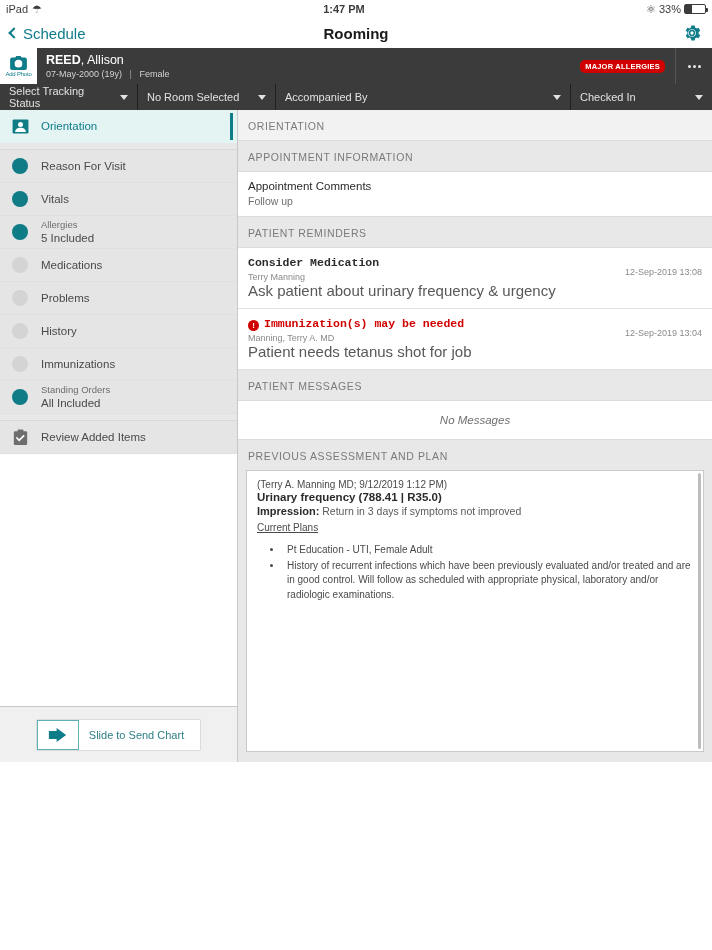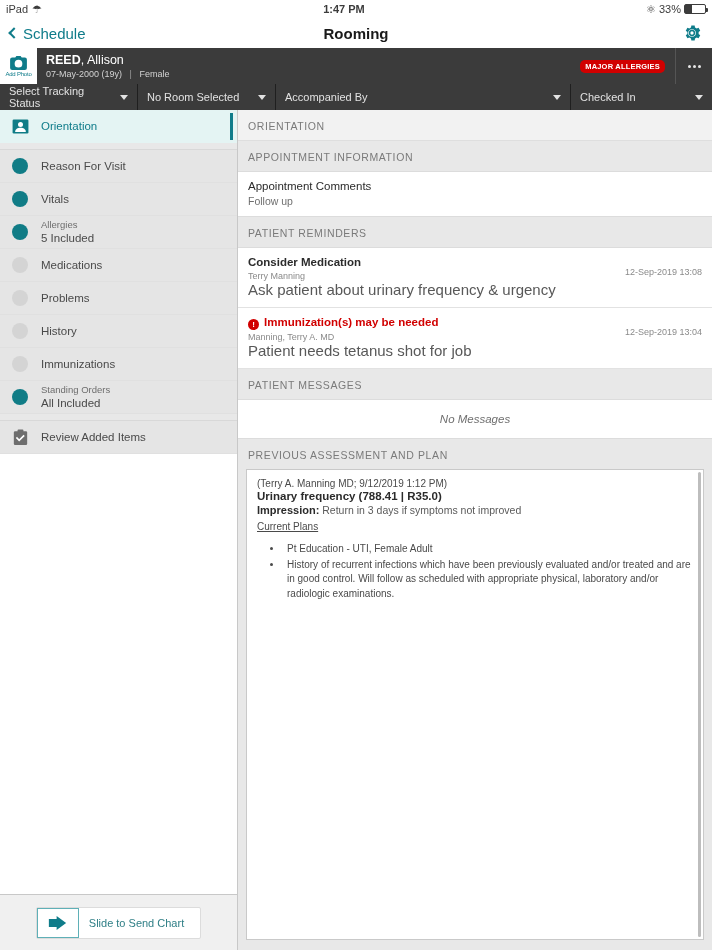--- a/index.html
+++ b/index.html
@@ -2,21 +2,21 @@
 <html><head>
 <meta charset="utf-8">
 <style>
   * { box-sizing: border-box; margin: 0; padding: 0; }
   html, body {
     width: 712px; height: 950px;
     font-family: "Liberation Sans", sans-serif;
     background: #ffffff;
     overflow: hidden;
   }
-  .app { width: 712px; height: 950px; display: flex; flex-direction: column; background:#fff; }
+  .app { width: 712px; height: 762px; display: flex; flex-direction: column; background:#fff; }
 
   
   .statusbar {
     height: 18px; flex: 0 0 18px;
     display: flex; align-items: center;
     font-size: 11px; color: #3c3c3c;
     padding: 0 6px; background: #fff;
   }
   .sb-left { display: flex; align-items: center; gap: 4px; }
   .sb-center { flex: 1; text-align: center; font-weight: bold; font-size: 11px; }
@@ -144,21 +144,21 @@
   .section-hd {
     font-size: 10.5px; letter-spacing: 0.6px; color: #7a7a7a;
     padding: 10px 10px 8px 10px; background: #f2f2f2;
   }
   .section-hd.gray { background: #e8e8e8; }
   .card { background: #fff; border-top: 1px solid #dcdcdc; border-bottom: 1px solid #dcdcdc; padding: 8px 10px 9px 10px; }
   .card-title { font-size: 11.5px; font-weight: normal; color: #2b2b2b; }
   .card-sub { font-size: 10.5px; color: #6f6f6f; margin-top: 3px; }
   .reminder { background: #fff; border-bottom: 1px solid #e2e2e2; padding: 8px 10px 9px 10px; position: relative; }
   .rem-head { display: flex; align-items: baseline; }
-  .rem-title { font-size: 11.5px; font-weight: bold; color: #2b2b2b; }
+  .rem-title { font-size: 11.5px; font-weight: bold; color: #2b2b2b; font-family: Liberation Mono, monospace; }
   .rem-title.alert { color: #d10000; }
   .alert-ico {
     width: 11px; height: 11px; border-radius: 50%; background: #d10000;
     color: #fff; font-size: 8px; font-weight: bold; line-height: 11px;
     text-align: center; display: inline-block; margin-right: 5px; position: relative; top: 1px;
   }
   .rem-author { font-size: 9px; color: #8a8a8a; margin-top: 3px; }
   .rem-body { font-size: 15px; color: #585858; }
   .rem-time { position: absolute; right: 10px; top: 19px; font-size: 9px; color: #8a8a8a; }
   .nomsg { background: #fff; border-top: 1px solid #dcdcdc; border-bottom: 1px solid #dcdcdc;

